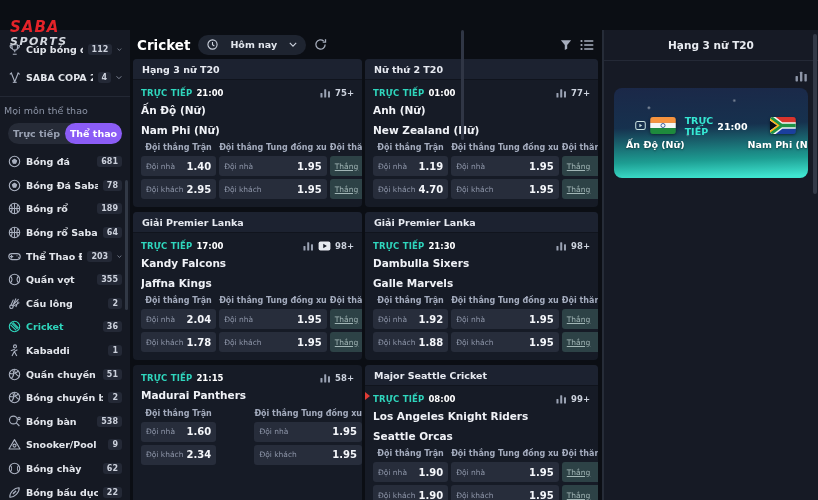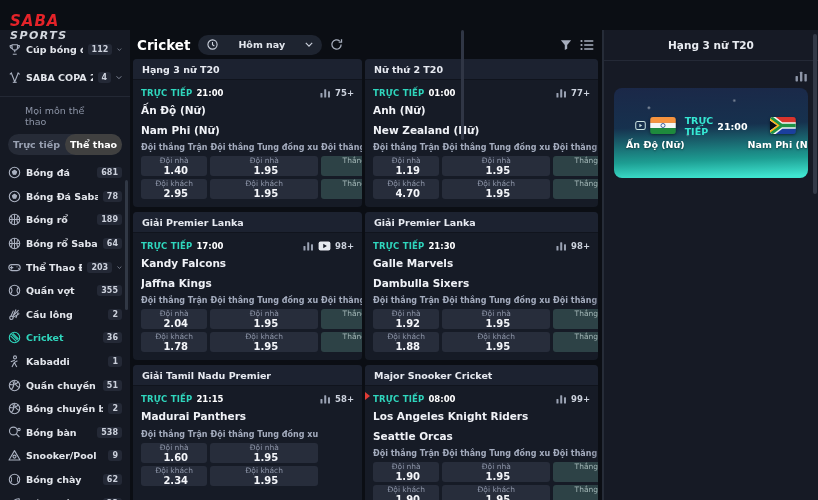--- a/index.html
+++ b/index.html
@@ -7,46 +7,46 @@
   body {
     position:relative;
     background:#0b0e14;
     font-family:"DejaVu Sans","Liberation Sans",sans-serif;
     color:#e8ebf1;
     -webkit-font-smoothing:antialiased;
   }
   svg { display:block; }
 
   
-  .logo { position:absolute; left:10px; top:14px; line-height:1; z-index:5; }
+  .logo { position:absolute; left:10px; top:20px; line-height:1; z-index:5; }
   .logo .l1 { color:#e52329; font-size:15px; font-weight:900; font-style:italic; letter-spacing:1px; }
   .logo .l2 { color:#d4d8df; font-size:11px; font-weight:900; font-style:italic; letter-spacing:1.5px; margin-top:1px; }
 
   
   .sidebar { position:absolute; left:0; top:30px; width:130px; height:470px; background:#151923; padding-top:5px; overflow:hidden; }
   .side-row { display:flex; align-items:center; gap:5px; padding:0 8px; height:28px; cursor:pointer; }
   .side-row .s-icon { width:13px; height:13px; flex:0 0 13px; color:#aab1c0; }
   .side-row .s-label { flex:1 1 auto; font-size:9.5px; font-weight:bold; color:#e3e6ec; white-space:nowrap; overflow:hidden; }
   .side-row .s-badge { background:#242936; border-radius:3px; padding:1px 4px; font-size:8px; font-weight:bold; color:#ccd1dc; }
   .side-row .s-chevron { width:8px; height:5px; color:#9aa2b3; display:none; }
   .side-row.has-chevron .s-chevron { display:block; }
   .side-row.active .s-label, .side-row.active .s-icon { color:#2fd6bd; }
   .side-divider { border-top:1px solid #232834; margin:5px 0 4px; }
-  .side-section { padding:4px 25px 5px; font-size:9.5px; color:#8c94a6; }
+  .side-section { padding:4px 4px 5px; font-size:9.5px; color:#8c94a6; }
   .side-tabs { margin:2px 8px 6px; height:21px; background:#262b37; border-radius:11px; display:flex; }
   .side-tab { flex:1; display:flex; align-items:center; justify-content:center; font-size:9.5px; font-weight:bold; color:#99a1b2; border-radius:11px; cursor:pointer; }
-  .side-tab.active { background:#404040; color:#ffffff; }
+  .side-tab.active { background:#8b5cf6; color:#ffffff; }
   .sports-list .side-row { height:23.6px; }
   .side-scroll { position:absolute; right:2px; top:150px; width:3px; height:130px; border-radius:2px; background:#313845; }
 
   
   .main { position:absolute; left:133px; top:30px; width:467px; height:470px; overflow:hidden; }
   .main-header { height:27px; display:flex; align-items:center; gap:8px; padding:2px 6px 0 4px; }
   .main-title { font-size:13.5px; font-weight:bold; color:#ffffff; }
-  .time-pill { display:flex; align-items:center; gap:20px; background:#1e2430; border-radius:11px; height:20px; padding:0 9px; cursor:pointer; }
+  .time-pill { display:flex; align-items:center; gap:12px; background:#1e2430; border-radius:11px; height:20px; padding:0 9px; cursor:pointer; }
   .time-pill .t-label { font-size:9.5px; font-weight:bold; color:#e2e6ed; }
   .time-pill svg { color:#cdd3de; }
   .icon-btn { color:#a7aebd; cursor:pointer; display:flex; align-items:center; }
   .mh-spacer { flex:1; }
   .cards { display:grid; grid-template-columns:229px 233px; column-gap:3px; row-gap:5px; margin-top:2px; }
   .card { background:#161b26; border-radius:4px; overflow:hidden; position:relative; cursor:pointer; }
   .league-bar { height:21px; background:#1c2230; border-bottom:1px solid #10141d; display:flex; align-items:center; padding:0 9px; }
   .league-name { font-size:9.5px; font-weight:bold; color:#e7eaf1; white-space:nowrap; }
   .match-body { padding:6px 0 8px 8px; }
   .match-top { display:flex; align-items:center; gap:4px; padding-right:8px; height:13px; }
@@ -54,33 +54,33 @@
   .match-time { font-size:8.5px; font-weight:bold; color:#ffffff; }
   .mt-spacer { flex:1; }
   .stats-icon { color:#9aa2b3; }
   .video-icon { display:none; }
   .card.has-video .video-icon { display:block; }
   .count-label { font-size:8.5px; font-weight:bold; color:#ccd2dd; }
   .marker { display:none; position:absolute; left:0; top:27px; width:0; height:0;
             border-top:4px solid transparent; border-bottom:4px solid transparent; border-left:5px solid #e03c36; }
   .card.has-marker .marker { display:block; }
   .team { font-size:10.5px; font-weight:bold; color:#f0f2f7; line-height:16.5px; margin-top:3px; white-space:nowrap; overflow:hidden; }
-  .markets { display:flex; gap:3px; margin-top:5px; }
+  .markets { display:flex; gap:3px; margin-top:5px;justify-content:space-between; }
   .market { flex:0 0 62px; }
   .market.wide { flex:0 0 88px; }
   .market.highlight { flex:0 0 64px; }
   .market-header { height:11px; font-size:8px; font-weight:bold; color:#a4acbe; text-align:center; white-space:nowrap; overflow:visible; margin-bottom:2px; }
   .market.highlight .market-header { overflow:hidden;
       -webkit-mask-image:linear-gradient(90deg,#000 55%,transparent 96%);
       mask-image:linear-gradient(90deg,#000 55%,transparent 96%); }
-  .odds-cell { height:20px; background:#272d3b; border-radius:3px; display:flex; align-items:center; justify-content:space-between; padding:0 5px; margin-top:3px; cursor:pointer;flex-direction:column; }
+  .odds-cell { height:20px; background:#272d3b; border-radius:3px; display:flex; align-items:center; justify-content:space-between; padding:0 5px; margin-top:3px; cursor:pointer; }
   .odds-cell:first-child { margin-top:0; }
   .market.highlight .odds-cell { background:#2d4246; }
   .odds-label { font-size:7.5px; color:#8e96a9; white-space:nowrap; }
-  .market.highlight .odds-label { color:#a2b6b6; }
+  .market.highlight .odds-label { color:#a2b6b6;text-decoration:underline; }
   .odds-value { font-size:10px; font-weight:bold; color:#f4f6fa; margin-left:3px; }
   .main-scroll { position:absolute; left:461px; top:30px; width:3px; height:110px; background:#303645; border-radius:2px; }
 
   
   .v-divider { position:absolute; left:602px; top:30px; width:2px; height:470px; background:#262c38; }
   .rpanel { position:absolute; left:604px; top:30px; width:214px; height:470px; background:#161a25; }
   .rp-title { text-align:center; font-size:10.5px; font-weight:bold; color:#e8ebf1; padding:9px 0 9px; }
   .rp-divider { border-top:1px solid #242936; }
   .rp-stats { display:flex; justify-content:flex-end; padding:8px 10px 4px; color:#8e96a8; cursor:pointer; }
   .feat-card { margin:2px 10px 0; height:90px; border-radius:8px; position:relative; overflow:hidden; cursor:pointer;
@@ -571,22 +571,22 @@
         <span class="stats-icon">
           <svg width="11" height="11" viewBox="0 0 12 12" fill="currentColor">
                 <rect x="0.5" y="6.5" width="2.2" height="5" rx="0.6"></rect>
                 <rect x="4.6" y="2.5" width="2.2" height="9" rx="0.6"></rect>
                 <rect x="8.7" y="4.5" width="2.2" height="7" rx="0.6"></rect>
               </svg>
         </span>
 
         <span class="count-label">98+</span>
       </div>
+      <div class="team home">Dambulla Sixers</div>
       <div class="team away">Galle Marvels</div>
-      <div class="team home">Dambulla Sixers</div>
       <div class="markets">
             <div class="market">
     <div class="market-header">Đội thắng Trận</div>
     <div class="market-rows">
                 <div class="odds-cell">
     <span class="odds-label">Đội nhà</span>
     <span class="odds-value">1.92</span>
   </div>
                 <div class="odds-cell">
     <span class="odds-label">Đội khách</span>
@@ -617,23 +617,20 @@
                 <div class="odds-cell">
     <span class="odds-label">Thắng</span>
 
   </div>
               </div>
   </div>
           </div>
     </div>
   </div>
       <div class="card">
-    <div class="league-bar">
-      <span class="league-name">Giải Tamil Nadu Premier</span>
-    </div>
 
     <div class="match-body">
       <div class="match-top">
         <span class="live-label">TRỰC TIẾP</span>
         <span class="match-time">21:15</span>
         <span class="mt-spacer"></span>
         <span class="stats-icon">
           <svg width="11" height="11" viewBox="0 0 12 12" fill="currentColor">
                 <rect x="0.5" y="6.5" width="2.2" height="5" rx="0.6"></rect>
                 <rect x="4.6" y="2.5" width="2.2" height="9" rx="0.6"></rect>
@@ -669,21 +666,21 @@
     <span class="odds-label">Đội khách</span>
     <span class="odds-value">1.95</span>
   </div>
               </div>
   </div>
           </div>
     </div>
   </div>
       <div class="card has-marker">
     <div class="league-bar">
-      <span class="league-name">Major Snooker Cricket</span>
+      <span class="league-name">Major Seattle Cricket</span>
     </div>
     <span class="marker"></span>
     <div class="match-body">
       <div class="match-top">
         <span class="live-label">TRỰC TIẾP</span>
         <span class="match-time">08:00</span>
         <span class="mt-spacer"></span>
         <span class="stats-icon">
           <svg width="11" height="11" viewBox="0 0 12 12" fill="currentColor">
                 <rect x="0.5" y="6.5" width="2.2" height="5" rx="0.6"></rect>

